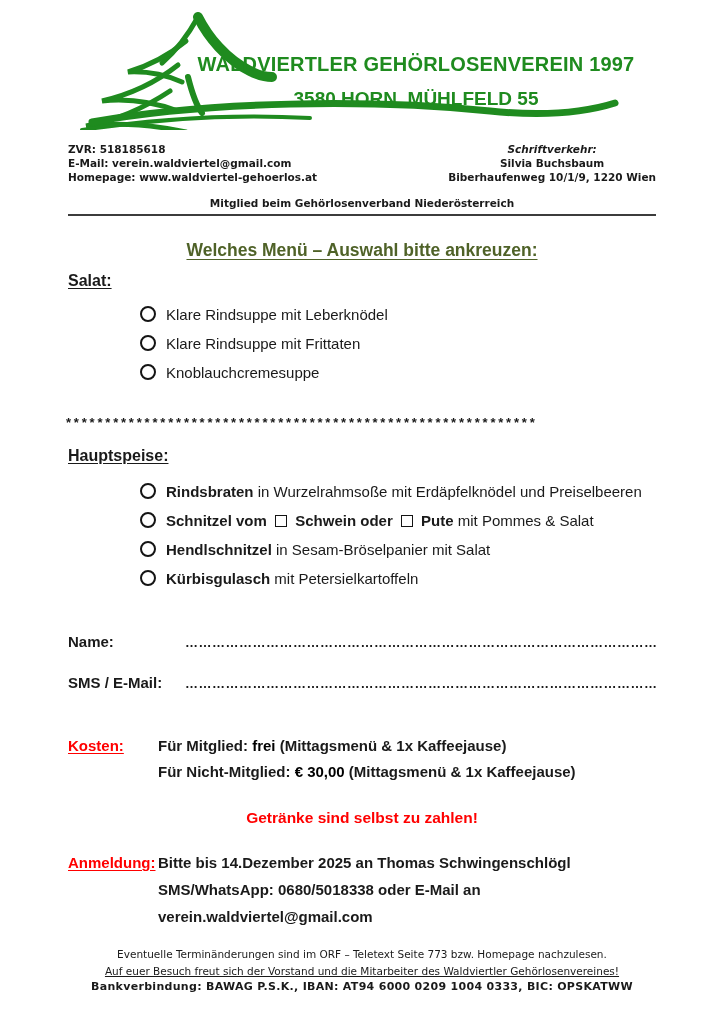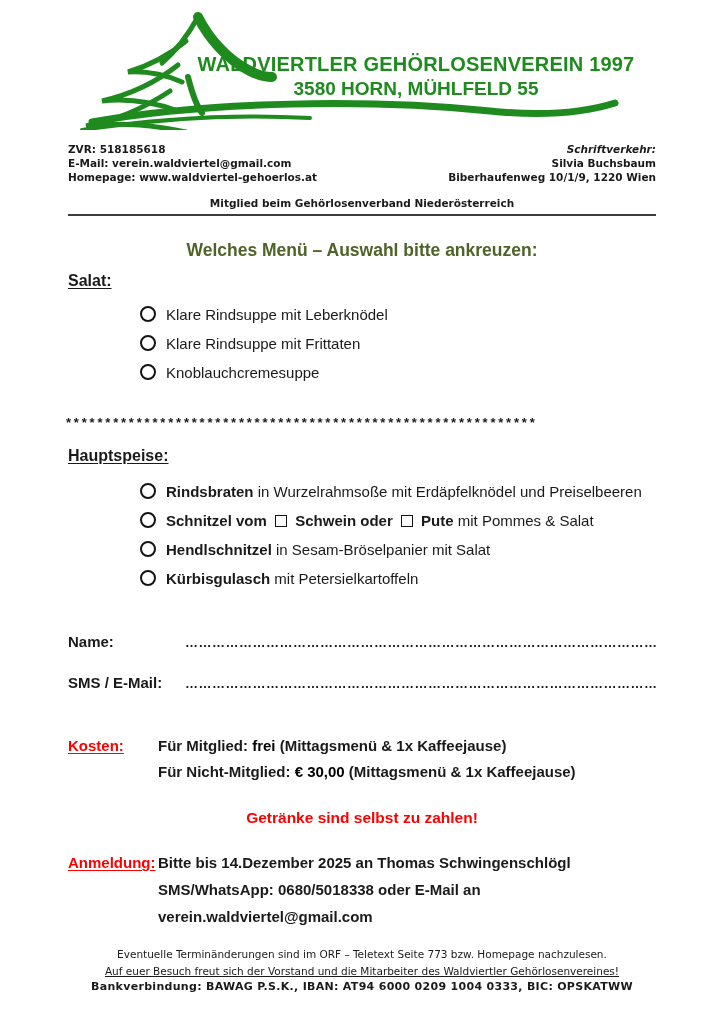--- a/index.html
+++ b/index.html
@@ -9,33 +9,33 @@
   }
   .abs{position:absolute}
   .comic{font-family:"DejaVu Sans",sans-serif}
   .b{font-weight:bold}
   .red{color:#000000}
 
   
   .logo-svg{left:70px;top:12px;width:562px;height:118px}
   .org{left:185px;top:53px;width:462px;text-align:center;color:#1f8b1f;font-weight:bold;line-height:1.15}
   .org-l1{font-size:20px;letter-spacing:0.2px}
-  .org-l2{font-size:19px;margin-top:2px}
+  .org-l2{font-size:19px;margin-top:12px}
 
   
   .contact{top:142px;left:68px;width:588px;font-size:10.5px;font-weight:bold;line-height:14px}
   .contact-cols{display:flex;justify-content:space-between}
-  .c-right{text-align:right}
+  .c-right{text-align:center}
   .schrift{font-style:italic}
   .member{text-align:center;margin-top:12px}
   .rule{border:none;border-top:2px solid #3c3c3c;margin:4px 0 0 0}
 
   
   .title{top:240px;left:68px;width:588px;text-align:center;color:#4f6228;font-weight:bold;font-size:17.5px;
-         text-underline-offset:3px}
+         text-decoration:underline;text-underline-offset:3px}
   .sec-heading{font-weight:bold;font-size:16px;text-decoration:underline;text-underline-offset:2px}
   .h-suppe{top:272px;left:68px}
   .h-haupt{top:447px;left:68px}
 
   .opts{left:140px;width:540px}
   .opts-suppe{top:304px}
   .opts-haupt{top:481px}
   .option-row{display:flex;align-items:center;margin-bottom:9px;font-size:15px;height:20px;white-space:nowrap}
   .circle{width:12px;height:12px;border:2px solid #141414;border-radius:50%;margin-right:10px;flex:none}
   .cbx{width:10px;height:10px;border:1.5px solid #141414;display:inline-block;margin:0 4px;vertical-align:-1px}

